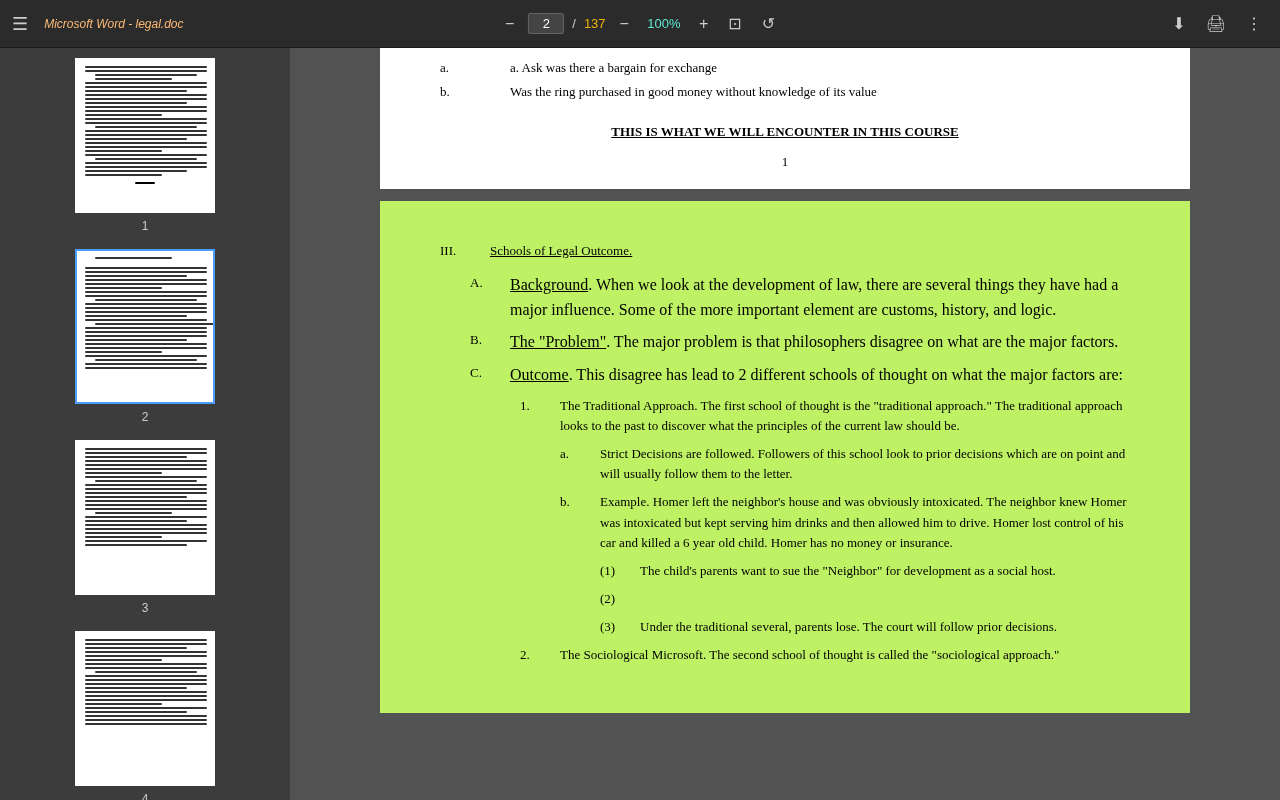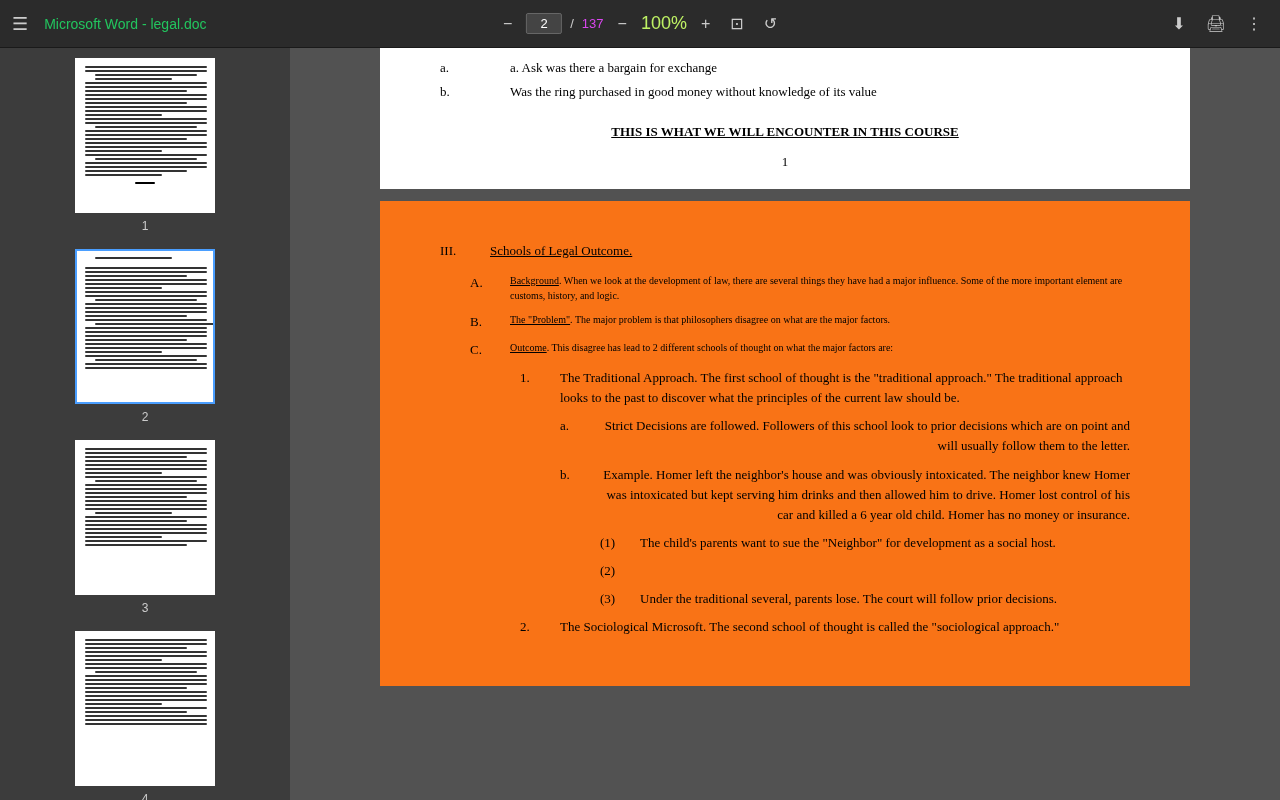--- a/index.html
+++ b/index.html
@@ -15,23 +15,24 @@
       flex-shrink: 0;
       border-bottom: 1px solid #1a1a1a;
     }
     .toolbar-menu-icon {
       color: #ccc;
       font-size: 18px;
       margin-right: 16px;
       cursor: pointer;
     }
     .toolbar-title {
-      color: #22c55e;
-      font-size: 14px;
-      flex: 1;
+      color: #fdba74;
+      font-size: 12px;
+      flex: 1;
+      font-style: italic;
     }
     .toolbar-center {
       display: flex;
       align-items: center;
       gap: 8px;
       position: absolute;
       left: 50%;
       transform: translateX(-50%);
     }
     .toolbar-page-input {
@@ -42,37 +43,37 @@
       font-size: 13px;
       width: 36px;
       text-align: center;
       border-radius: 2px;
     }
     .toolbar-page-sep {
       color: #ccc;
       font-size: 13px;
     }
     .toolbar-page-total {
-      color: #d946ef;
+      color: #eab308;
       font-size: 13px;
     }
     .toolbar-btn {
       background: none;
       border: none;
       color: #ccc;
       font-size: 16px;
       cursor: pointer;
       padding: 4px 6px;
       border-radius: 3px;
     }
     .toolbar-zoom {
-      color: #bef264;
-      font-size: 18px;
+      color: #5eead4;
+      font-size: 13px;
       min-width: 42px;
-      text-align: left;
+      text-align: center;
     }
     .toolbar-right {
       display: flex;
       align-items: center;
       gap: 8px;
       margin-left: auto;
     }
 
     
     .main {
@@ -191,21 +192,21 @@
       padding-left: 30px;
     }
     .subsec-label {
       min-width: 40px;
       font-family: 'Times New Roman', Times, serif;
       font-size: 13px;
     }
     .subsec-content {
       flex: 1;
       font-family: 'Times New Roman', Times, serif;
-      font-size: 10px;
+      font-size: 16px;
     }
     .subsec-content .term {
       text-decoration: underline;
     }
     .numbered-item {
       display: flex;
       margin-bottom: 8px;
       padding-left: 80px;
     }
     .num-label {
@@ -223,21 +224,20 @@
       margin-bottom: 8px;
       padding-left: 120px;
     }
     .let-label {
       min-width: 40px;
     }
     .let-content {
       flex: 1;
       font-family: 'Times New Roman', Times, serif;
       font-size: 13px;
-      text-align: right;
     }
     .numbered-item-deep {
       display: flex;
       margin-bottom: 8px;
       padding-left: 160px;
     }
 
     
     .top-page-content {
       font-family: 'Times New Roman', Times, serif;
@@ -446,21 +446,21 @@
           <span style="min-width:50px;">b.</span>
           <span style="padding-left:20px;">Was the ring purchased in good money without knowledge of its value</span>
         </div>
         <div class="center-bold">THIS IS WHAT WE WILL ENCOUNTER IN THIS COURSE</div>
         <div class="page-number">1</div>
       </div>
     </div>
 
     <div style="height:12px; background:#525252; width:100%;"></div>
 
-    <div style="background:#f97316; width:810px; padding: 40px 60px 40px 60px;">
+    <div style="background:#bef264; width:810px; padding: 40px 60px 40px 60px;">
       <div class="doc-content">
 
         <div class="section-heading">
           <span class="section-num">III.</span>
           <span class="section-title">Schools of Legal Outcome.</span>
         </div>
 
         <div class="subsection">
           <span class="subsec-label">A.</span>
           <span class="subsec-content">

